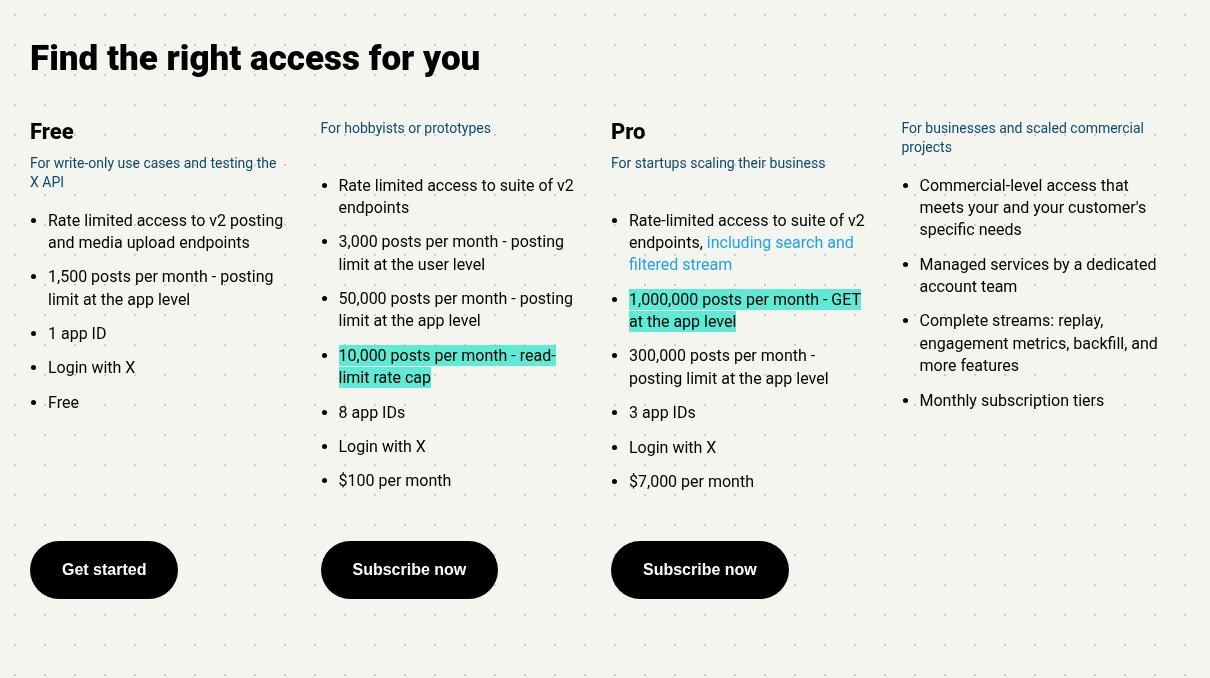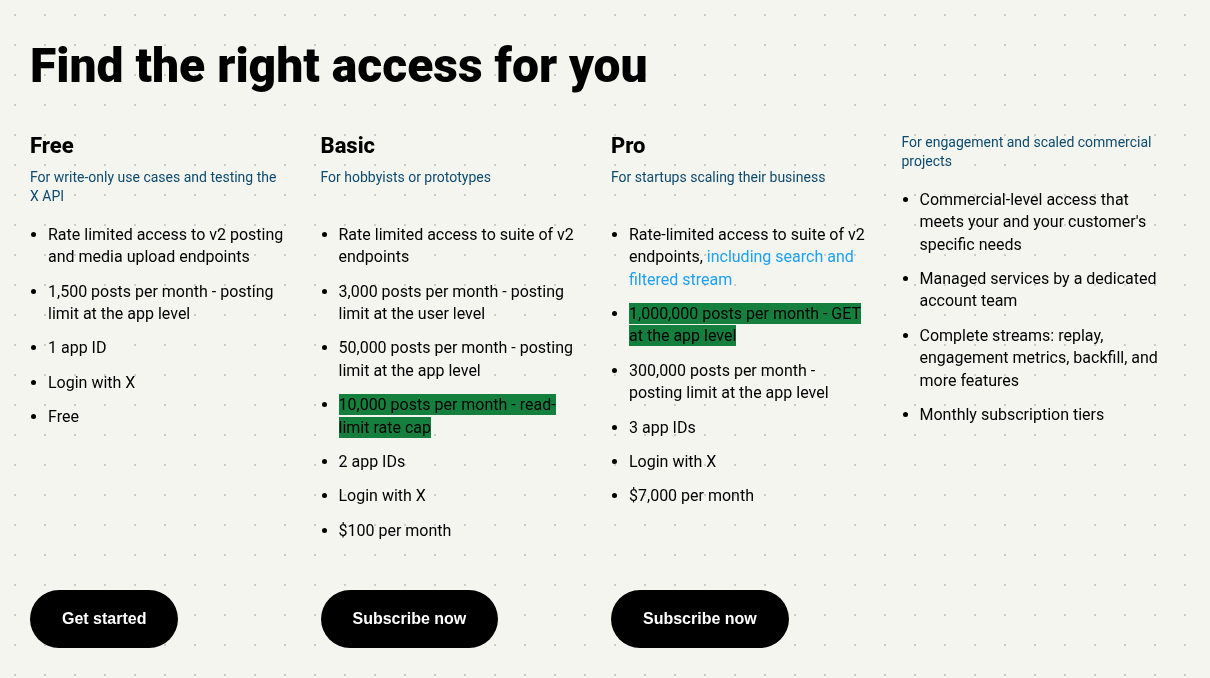--- a/index.html
+++ b/index.html
@@ -5,21 +5,21 @@
     * { box-sizing: border-box; margin: 0; padding: 0; }
     body {
       font-family: -apple-system, BlinkMacSystemFont, 'Segoe UI', Roboto, sans-serif;
       background: #f5f5f0;
       background-image: radial-gradient(circle, #ccc 1px, transparent 1px);
       background-size: 30px 30px;
       padding: 40px 30px;
       min-height: 678px;
     }
     .page-title {
-      font-size: 48px;
+      font-size: 35px;
       font-weight: 900;
       color: #000;
       margin-bottom: 40px;
       line-height: 1.1;
     }
     .tiers-grid {
       display: grid;
       grid-template-columns: repeat(4, 1fr);
       gap: 12px;
     }
@@ -51,21 +51,21 @@
       font-size: 16px;
       color: #000;
       margin-bottom: 12px;
       line-height: 1.4;
     }
     .tier-features li a, .tier-features li .link {
       color: #1da1f2;
       text-decoration: none;
     }
     .highlight {
-      background: #15803d;
+      background: #5eead4;
       display: inline;
       padding: 1px 0;
     }
     .btn {
       display: inline-block;
       background: #000;
       color: #fff;
       font-size: 16px;
       font-weight: 700;
       padding: 20px 32px;
@@ -99,28 +99,27 @@
       <li>1 app ID</li>
       <li>Login with X</li>
       <li>Free</li>
     </ul>
     <div class="btn-container">
       <button class="btn">Get started</button>
     </div>
   </div>
 
   <div class="tier tier-col-basic">
-    <div class="tier-name">Basic</div>
     <div class="tier-description">For hobbyists or prototypes</div>
     <ul class="tier-features">
       <li>Rate limited access to suite of v2 endpoints</li>
       <li>3,000 posts per month - posting limit at the user level</li>
       <li>50,000 posts per month - posting limit at the app level</li>
       <li><span class="highlight">10,000 posts per month - read-limit rate cap</span></li>
-      <li>2 app IDs</li>
+      <li>8 app IDs</li>
       <li>Login with X</li>
       <li>$100 per month</li>
     </ul>
     <div class="btn-container">
       <button class="btn">Subscribe now</button>
     </div>
   </div>
 
   <div class="tier tier-col-pro">
     <div class="tier-name">Pro</div>
@@ -132,21 +131,21 @@
       <li>3 app IDs</li>
       <li>Login with X</li>
       <li>$7,000 per month</li>
     </ul>
     <div class="btn-container">
       <button class="btn">Subscribe now</button>
     </div>
   </div>
 
   <div class="tier tier-col-enterprise">
-    <div class="tier-description">For engagement and scaled commercial projects</div>
+    <div class="tier-description">For businesses and scaled commercial projects</div>
     <ul class="tier-features">
       <li>Commercial-level access that meets your and your customer's specific needs</li>
       <li>Managed services by a dedicated account team</li>
       <li>Complete streams: replay, engagement metrics, backfill, and more features</li>
       <li>Monthly subscription tiers</li>
     </ul>
   </div>
 
 </div>
 

